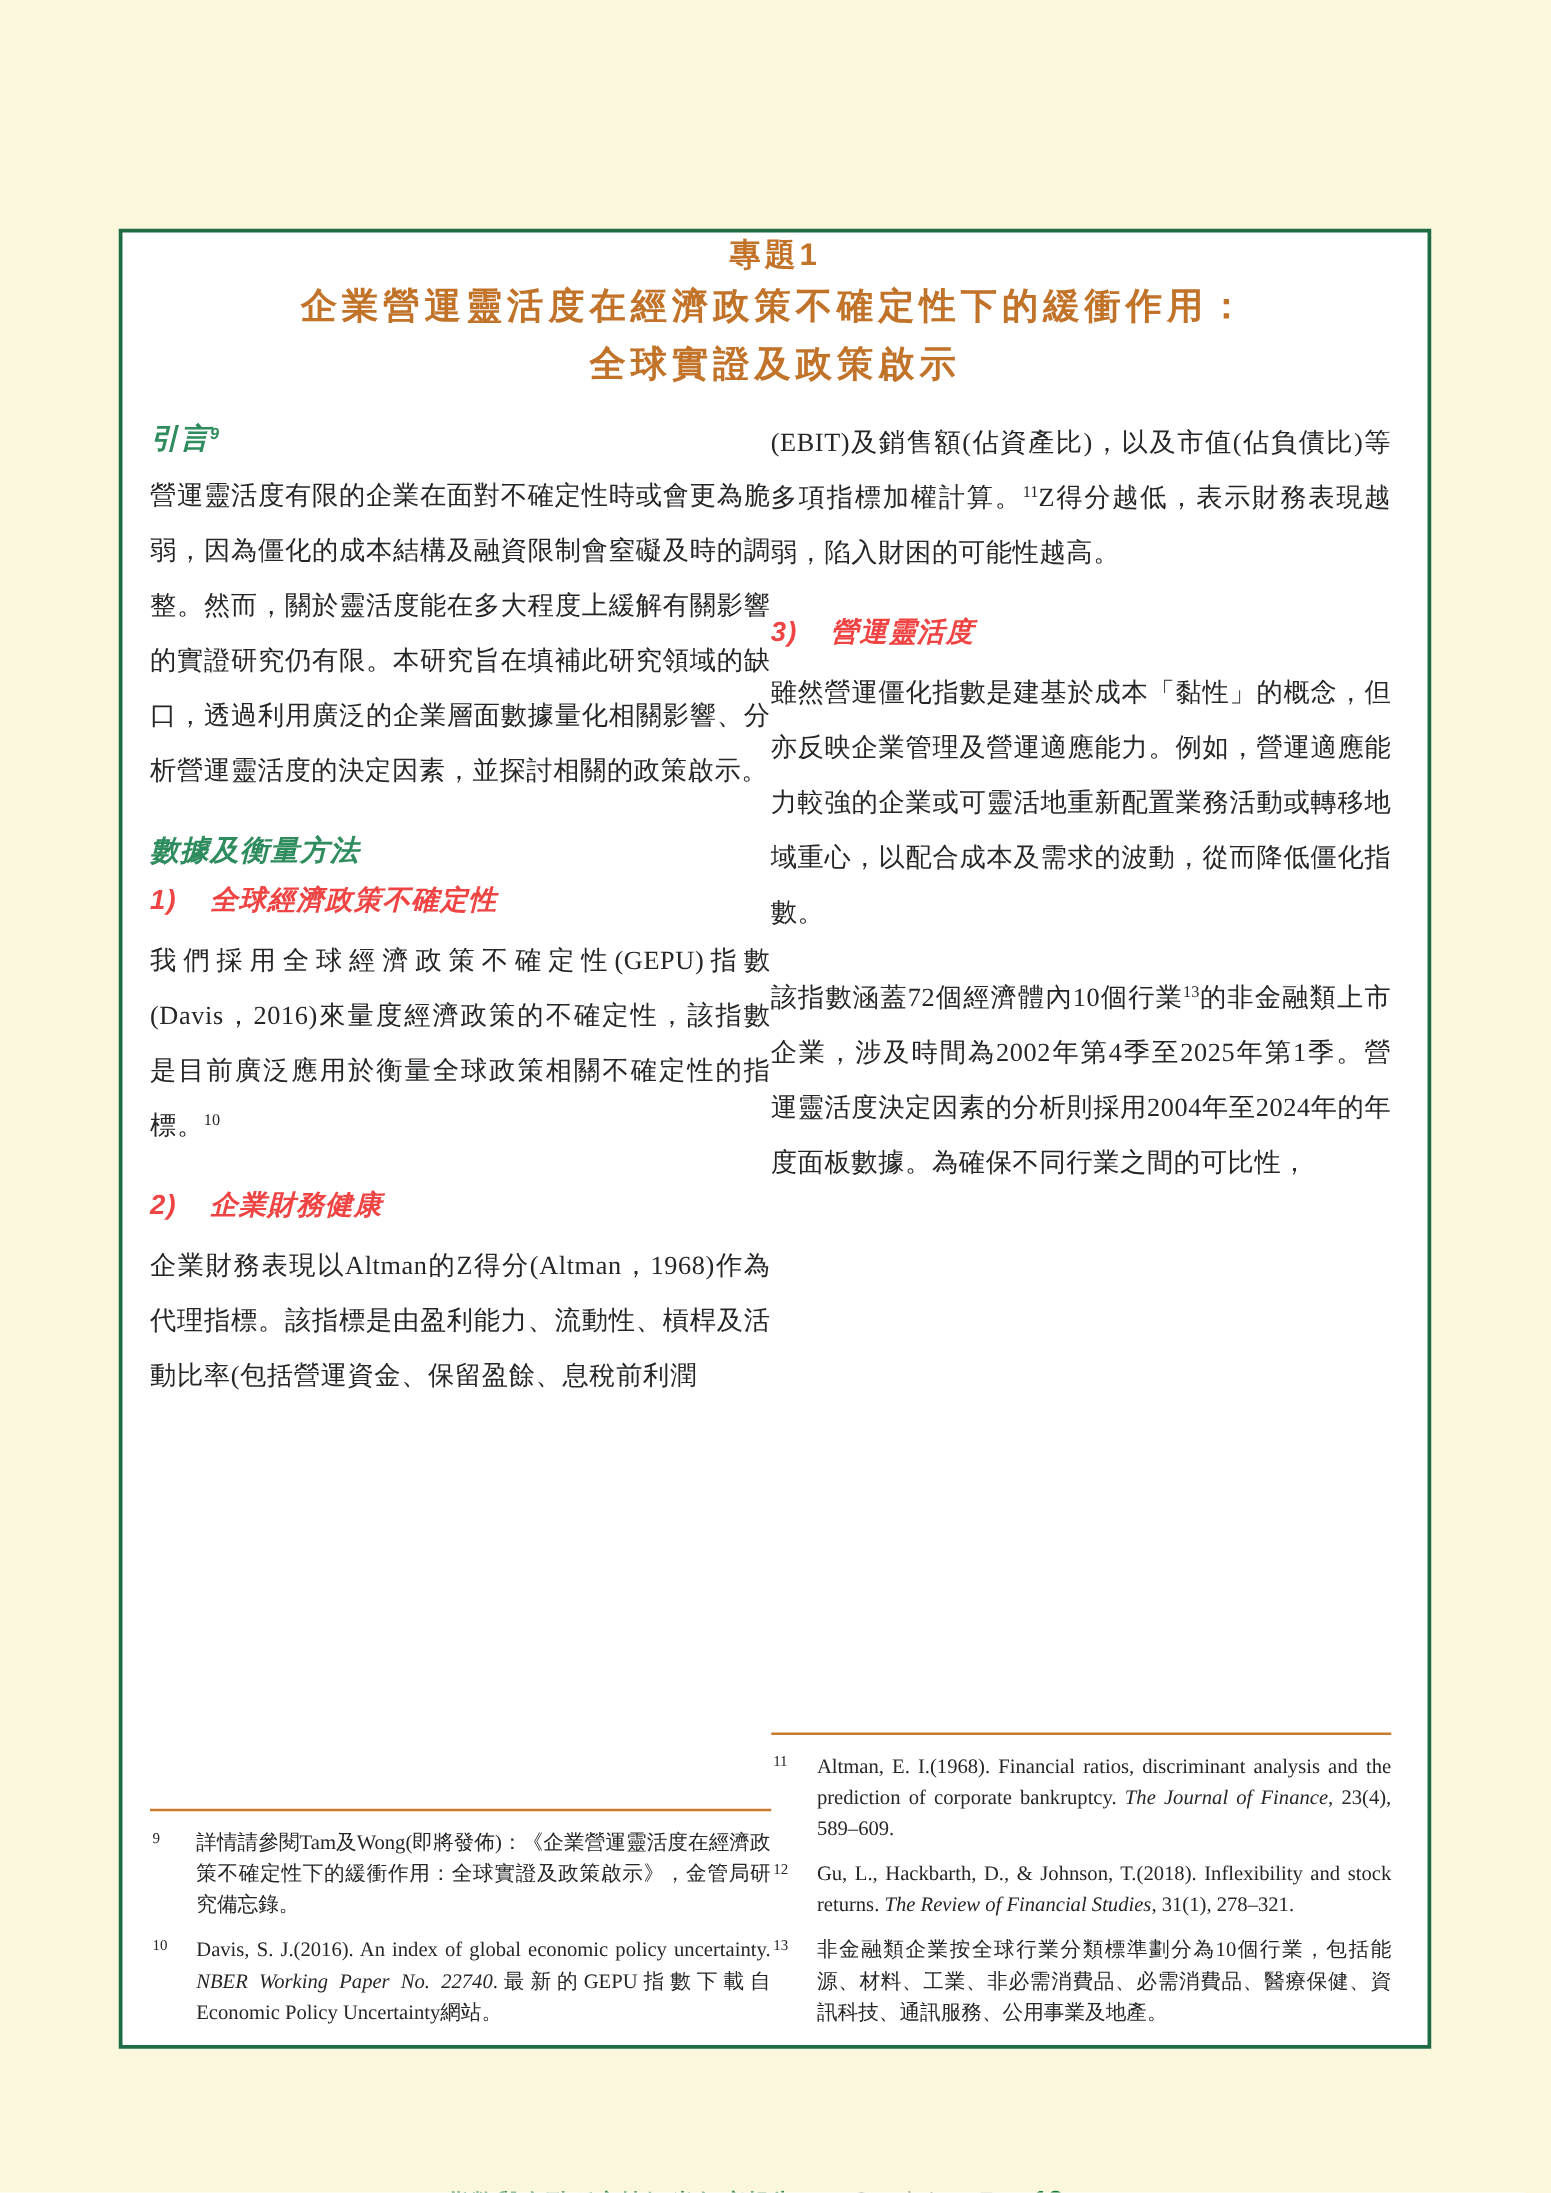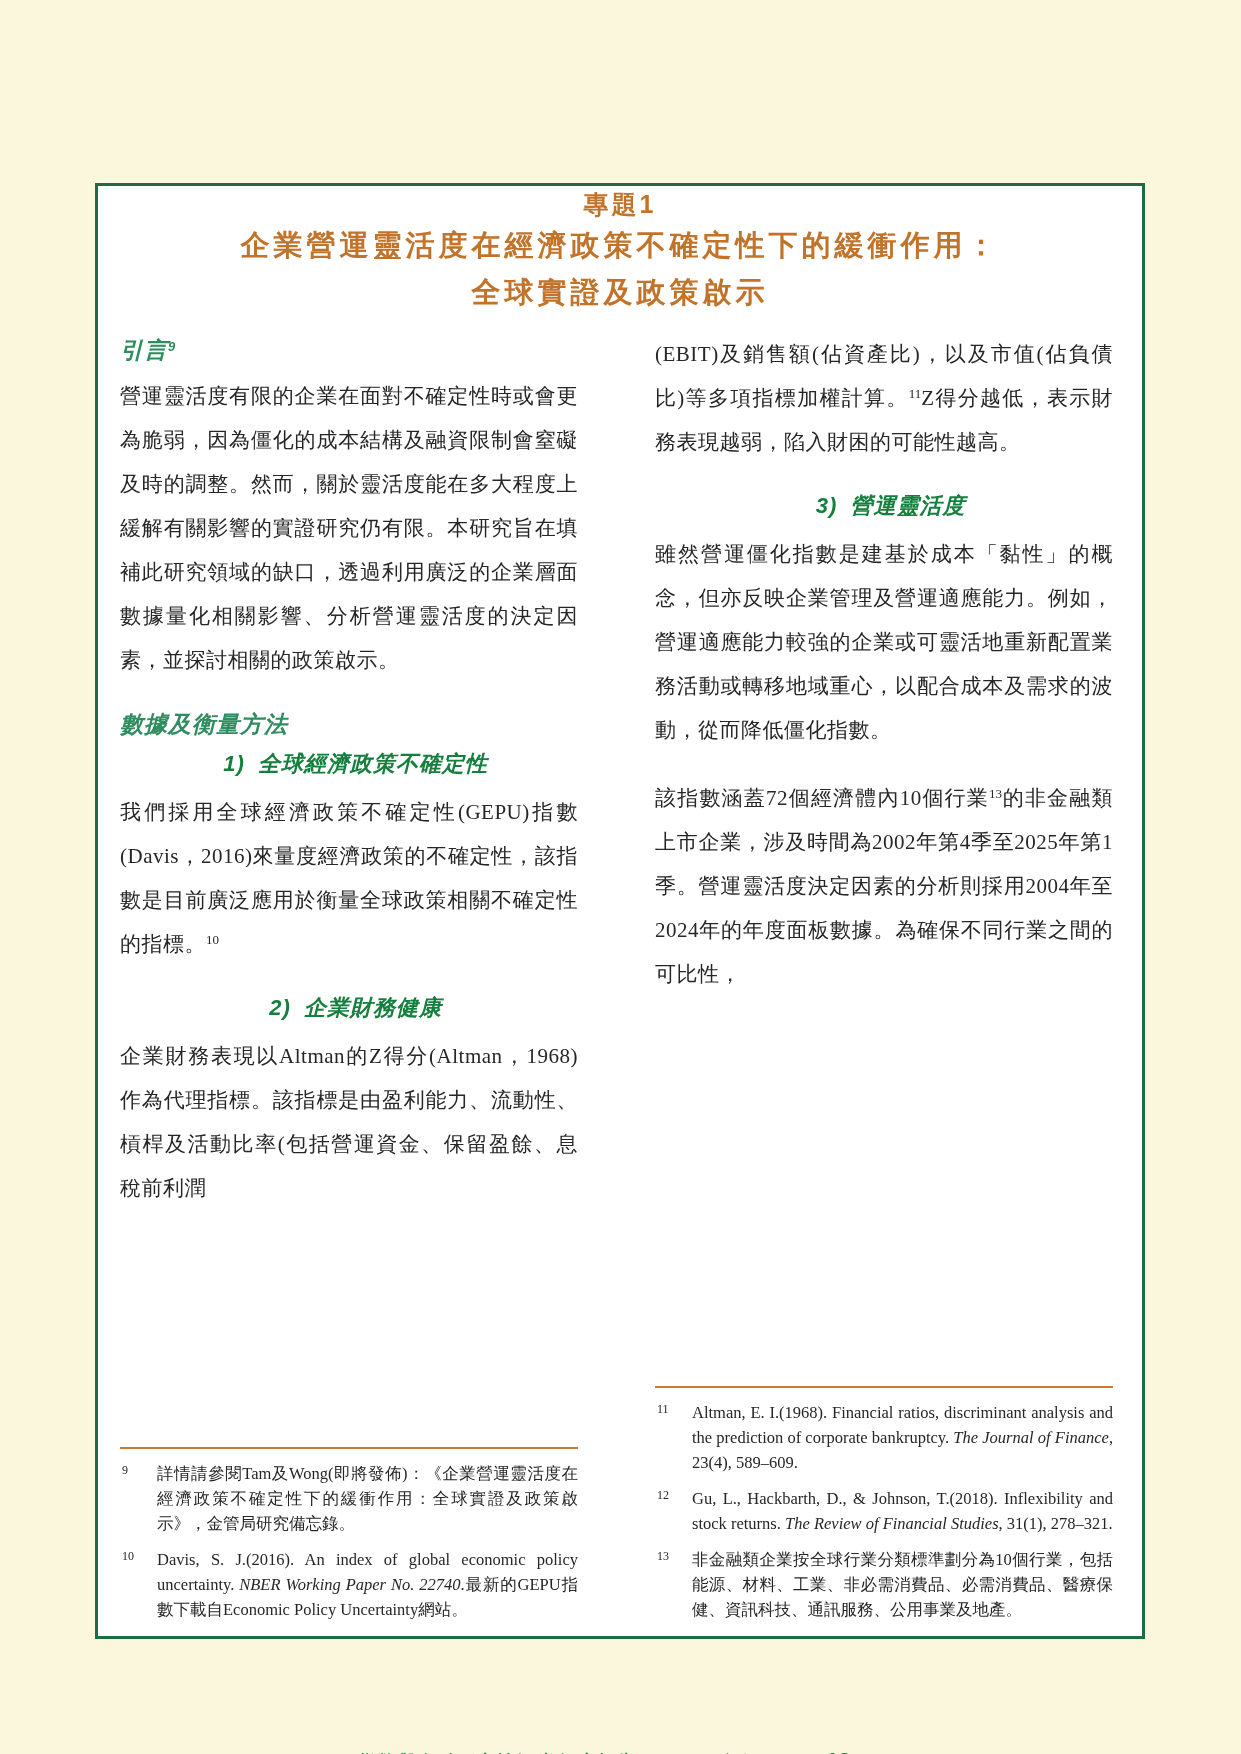--- a/index.html
+++ b/index.html
@@ -29,42 +29,42 @@
   }
   .box-header{
     text-align:center;
     color:var(--accent-orange);
     font-family:"Liberation Sans","DejaVu Sans",sans-serif;
     font-weight:bold;
   }
   .kicker{font-size:25px;line-height:36px;letter-spacing:3px;}
   .title-line{font-size:29px;line-height:47px;letter-spacing:4px;text-align:center;}
   .columns{
-    flex:1;display:flex;gap:77px;
+    flex:1;display:flex;
     padding:16px 29px 14px 22px;min-height:0;
   }
   .col{flex:1;display:flex;flex-direction:column;min-width:0;}
   .col-content{flex:0 0 auto;}
   
   .body-para{
     margin:0;font-size:21px;line-height:44px;
     text-align:justify;letter-spacing:0.5px;
   }
   .body-para + .body-para{margin-top:24px;}
   .section-heading{
     margin:26px 0 8px;font-size:23px;line-height:32px;
     color:var(--accent-green);
     font-family:"Liberation Sans","DejaVu Sans",sans-serif;
     font-style:italic;font-weight:bold;letter-spacing:1px;
   }
   .col-content > .section-heading:first-child{margin-top:2px;}
   .sub-heading{
-    margin:24px 0 10px;font-size:22px;line-height:32px;color:#15803d;
+    margin:24px 0 10px;font-size:22px;line-height:32px;color:#ef4444;
     font-family:"Liberation Sans","DejaVu Sans",sans-serif;
-    font-style:italic;font-weight:bold;letter-spacing:1px;text-align:center;
+    font-style:italic;font-weight:bold;letter-spacing:1px;
   }
   .section-heading + .sub-heading{margin-top:2px;}
   .body-para + .sub-heading{margin-top:26px;}
   .sub-num{display:inline-block;min-width:48px;}
   sup.fnref{font-size:13px;line-height:0;vertical-align:0.55em;letter-spacing:0;}
   
   .footnotes{margin-top:auto;padding-top:0;}
   .fn-rule{border:0;border-top:2px solid var(--rule-orange);margin:0 0 12px 0;}
   .fn{
     position:relative;padding-left:37px;

